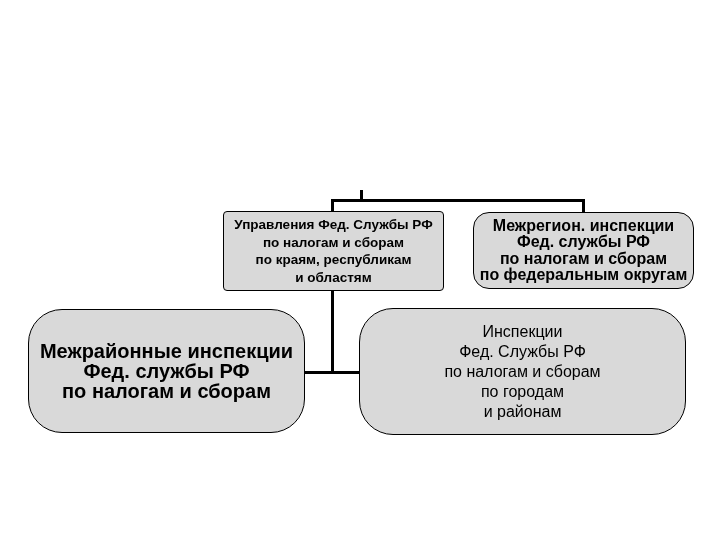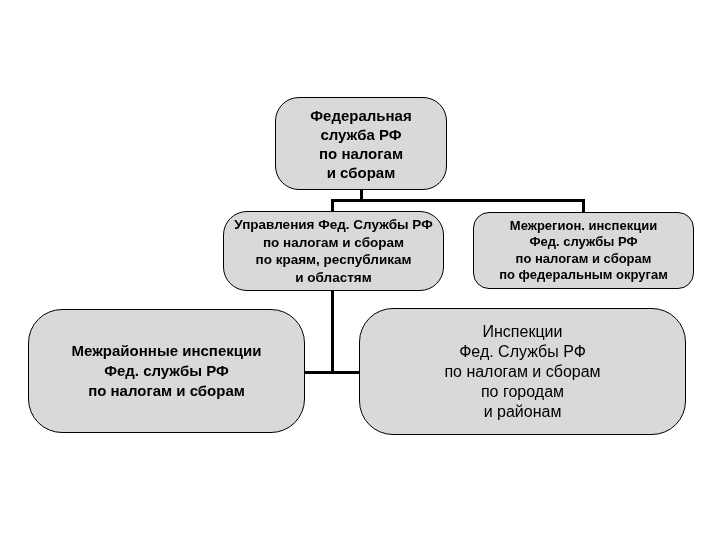--- a/index.html
+++ b/index.html
@@ -38,32 +38,32 @@
   }
   .bold { font-weight: bold; }
 
   .node-federal {
     left: 275px; top: 97px; width: 172px; height: 93px;
     border-radius: 24px;
     font-size: 15px; line-height: 19px;
   }
   .node-departments {
     left: 223px; top: 211px; width: 221px; height: 80px;
-    border-radius: 24px;
+    border-radius: 4px;
     font-size: 13.5px; line-height: 17.5px;
   }
   .node-interregional {
     left: 473px; top: 212px; width: 221px; height: 77px;
     border-radius: 16px;
-    font-size: 13px; line-height: 16.5px;
+    font-size: 16px; line-height: 16.5px;
   }
   .node-interdistrict {
     left: 28px; top: 309px; width: 277px; height: 124px;
     border-radius: 34px;
-    font-size: 15px; line-height: 20px;
+    font-size: 20px; line-height: 20px;
   }
   .node-city {
     left: 359px; top: 308px; width: 327px; height: 127px;
     border-radius: 34px;
     font-size: 16px; line-height: 20px;
   }
 
   .connector {
     position: absolute;
     background: var(--connector);
@@ -80,26 +80,20 @@
 
 <div class="canvas">
 
   <div class="connector conn-v-top"></div>
   <div class="connector conn-h-upper"></div>
   <div class="connector conn-v-left-drop"></div>
   <div class="connector conn-v-right-drop"></div>
   <div class="connector conn-v-lower"></div>
   <div class="connector conn-h-lower"></div>
 
-  <div class="node node-federal bold">
-    <span class="node-text">Федеральная
-служба РФ
-по налогам
-и сборам</span>
-  </div>
 
   <div class="node node-departments bold">
     <span class="node-text">Управления Фед. Службы РФ
 по налогам и сборам
 по краям, республикам
 и областям</span>
   </div>
 
   <div class="node node-interregional bold">
     <span class="node-text">Межрегион. инспекции

